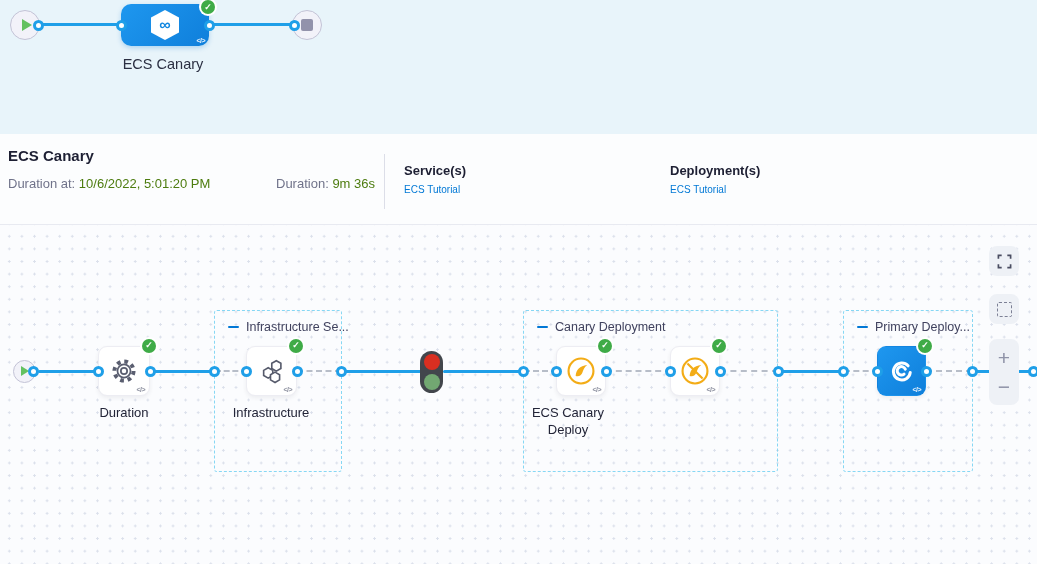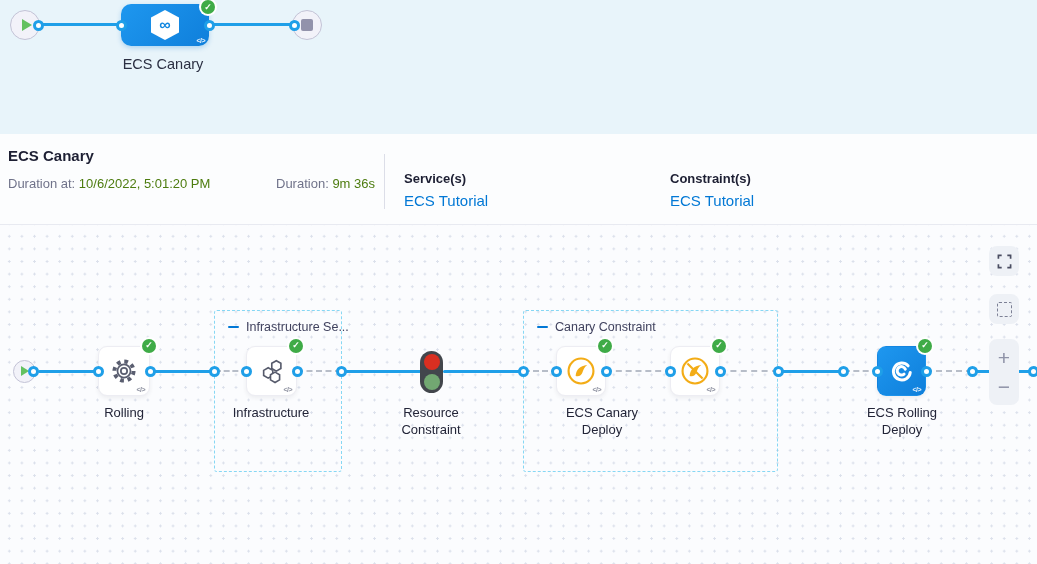--- a/index.html
+++ b/index.html
@@ -36,23 +36,23 @@
     font-size:14.5px; color:#2b2f42; }
 
   
   .info-bar { position:absolute; left:0; top:134px; width:1037px; height:91px;
     background:#fcfdfe; border-bottom:1px solid #e8eaf1; }
   .exec-title { position:absolute; left:8px; top:13px; font-size:15px; font-weight:bold; color:#1d1f33; }
   .meta-row { position:absolute; top:42px; font-size:13px; color:#70738a; }
   .meta-label { color:#70738a; }
   .meta-value { color:#4d7c0f; }
   .v-divider { position:absolute; left:384px; top:20px; width:1px; height:55px; background:#dcdee8; }
-  .kv-block { position:absolute; top:29px;margin-top:8px; }
+  .kv-block { position:absolute; top:29px; }
   .kv-title { font-size:13px; font-weight:bold; color:#1d1f33; margin-bottom:6px; }
-  .kv-link { font-size:15px; color:#0278d5; cursor:pointer; }
+  .kv-link { font-size:10px; color:#0278d5; cursor:pointer; }
 
   
   .canvas { position:absolute; left:0; top:225px; width:1037px; height:339px;
     background-color:#fbfcfe;
     background-image:radial-gradient(circle,#dbe0eb 1.1px, transparent 1.3px);
     background-size:12.6px 12.6px; background-position:3px 5px; }
   .dashline { position:absolute; height:0; border-top:2px dashed #b7bdc8; }
   .group-box { position:absolute; border:1px dashed #86d7f4; border-radius:3px;text-align:center; }
   .group-head { position:absolute; left:13px; top:9px; display:flex; align-items:center; gap:7px; cursor:pointer; }
   .group-minus { width:11px; height:2.5px; background:#0278d5; border-radius:1px; }
@@ -118,37 +118,43 @@
     <div class="meta-row" style="left:276px;">
       <span class="meta-label">Duration:</span>
       <span class="meta-value">9m 36s</span>
     </div>
     <div class="v-divider"></div>
     <div class="kv-block" style="left:404px;">
       <div class="kv-title">Service(s)</div>
       <div class="kv-link">ECS Tutorial</div>
     </div>
     <div class="kv-block" style="left:670px;">
-      <div class="kv-title">Constraint(s)</div>
+      <div class="kv-title">Deployment(s)</div>
       <div class="kv-link">ECS Tutorial</div>
     </div>
   </section>
 
   <section class="canvas">
 
     <div class="group-box" style="left:214px; top:85px; width:128px; height:162px;">
       <div class="group-head">
         <div class="group-minus"></div>
         <div class="group-label">Infrastructure Se...</div>
       </div>
     </div>
     <div class="group-box" style="left:523px; top:85px; width:255px; height:162px;">
       <div class="group-head">
         <div class="group-minus"></div>
-        <div class="group-label">Canary Constraint</div>
+        <div class="group-label">Canary Deployment</div>
+      </div>
+    </div>
+    <div class="group-box" style="left:843px; top:85px; width:130px; height:162px;">
+      <div class="group-head">
+        <div class="group-minus"></div>
+        <div class="group-label">Primary Deploy...</div>
       </div>
     </div>
 
     <div class="hline" style="left:38px; top:144.5px; width:62px;"></div>
     <div class="hline" style="left:150px; top:144.5px; width:65px;"></div>
     <div class="hline" style="left:341px; top:144.5px; width:81px;"></div>
     <div class="hline" style="left:443px; top:144.5px; width:81px;"></div>
     <div class="hline" style="left:778px; top:144.5px; width:67px;"></div>
     <div class="hline" style="left:972px; top:144.5px; width:65px;"></div>
 
@@ -166,68 +172,66 @@
 
     <div class="step-card" style="left:98px; width:52px;">
       <svg width="28" height="28" viewBox="0 0 24 24">
         <circle cx="12" cy="12" r="8.2" fill="none" stroke="#5a5e70" stroke-width="3.4" stroke-dasharray="3.2 3.24"></circle>
         <circle cx="12" cy="12" r="5.6" fill="#fff" stroke="#5a5e70" stroke-width="1.5"></circle>
         <circle cx="12" cy="12" r="2.7" fill="none" stroke="#5a5e70" stroke-width="1.5"></circle>
       </svg>
       <span class="code-glyph">&lt;/&gt;</span>
     </div>
     <div class="check-badge" style="left:142px; top:113.5px;">✓</div>
-    <div class="node-label" style="left:76px;">Rolling</div>
+    <div class="node-label" style="left:76px;">Duration</div>
 
     <div class="step-card" style="left:246px; width:51px;">
       <svg width="26" height="26" viewBox="0 0 24 24" fill="#fff" stroke="#565a6b" stroke-width="1.5">
         <polygon points="16,2.5 20.2,4.9 20.2,9.7 16,12.1 11.8,9.7 11.8,4.9"></polygon>
         <polygon points="8.5,9 12.7,11.4 12.7,16.2 8.5,18.6 4.3,16.2 4.3,11.4"></polygon>
         <polygon points="14.8,13 19,15.4 19,20.2 14.8,22.6 10.6,20.2 10.6,15.4"></polygon>
       </svg>
       <span class="code-glyph">&lt;/&gt;</span>
     </div>
     <div class="check-badge" style="left:289px; top:113.5px;">✓</div>
     <div class="node-label" style="left:223px;">Infrastructure</div>
 
     <div class="traffic">
       <div class="t-red"></div>
       <div class="t-green"></div>
     </div>
-    <div class="node-label" style="left:383px;">Resource Constraint</div>
 
     <div class="step-card" style="left:556px; width:50px;">
       <svg width="32" height="32" viewBox="0 0 36 36">
         <circle cx="18" cy="18" r="14" fill="none" stroke="#f3ac16" stroke-width="2.4"></circle>
         <path d="M12 23.5 C12.5 16.5 16.5 12 25 11.2 C21.5 13.8 20.5 16.8 19.6 19.8 C18.6 22.8 15.2 25 12 23.5 Z" fill="#f3ac16"></path>
       </svg>
       <span class="code-glyph">&lt;/&gt;</span>
     </div>
     <div class="check-badge" style="left:598px; top:113.5px;">✓</div>
-    <div class="node-label" style="left:554px;">ECS Canary Deploy</div>
+    <div class="node-label" style="left:520px;">ECS Canary Deploy</div>
 
     <div class="step-card" style="left:670px; width:50px;">
       <svg width="32" height="32" viewBox="0 0 36 36">
         <circle cx="18" cy="18" r="14" fill="none" stroke="#f3ac16" stroke-width="2.4"></circle>
         <path d="M12 23.5 C12.5 16.5 16.5 12 25 11.2 C21.5 13.8 20.5 16.8 19.6 19.8 C18.6 22.8 15.2 25 12 23.5 Z" fill="#f3ac16"></path>
         <line x1="9.5" y1="9.5" x2="26.5" y2="26.5" stroke="#f3ac16" stroke-width="2.4"></line>
       </svg>
       <span class="code-glyph">&lt;/&gt;</span>
     </div>
     <div class="check-badge" style="left:712px; top:113.5px;">✓</div>
 
     <div class="step-card blue" style="left:877px; width:49px;">
       <svg width="30" height="30" viewBox="0 0 32 32" fill="none" stroke="#fff" stroke-width="3.2" stroke-linecap="round">
         <path d="M22.5 10.5 A9 9 0 1 0 24.8 17.5"></path>
         <path d="M19.5 14 A4.5 4.5 0 1 0 18.2 19.3"></path>
       </svg>
       <span class="code-glyph on-blue">&lt;/&gt;</span>
     </div>
     <div class="check-badge" style="left:918px; top:113.5px;">✓</div>
-    <div class="node-label" style="left:854px;">ECS Rolling Deploy</div>
 
     <div class="ring" style="left:28px;  top:140.5px;"></div>
     <div class="ring" style="left:92.5px; top:140.5px;"></div>
     <div class="ring" style="left:144.5px;top:140.5px;"></div>
     <div class="ring" style="left:208.5px;top:140.5px;"></div>
     <div class="ring" style="left:240.5px;top:140.5px;"></div>
     <div class="ring" style="left:291.5px;top:140.5px;"></div>
     <div class="ring" style="left:335.5px;top:140.5px;"></div>
     <div class="ring" style="left:517.5px;top:140.5px;"></div>
     <div class="ring" style="left:550.5px;top:140.5px;"></div>

